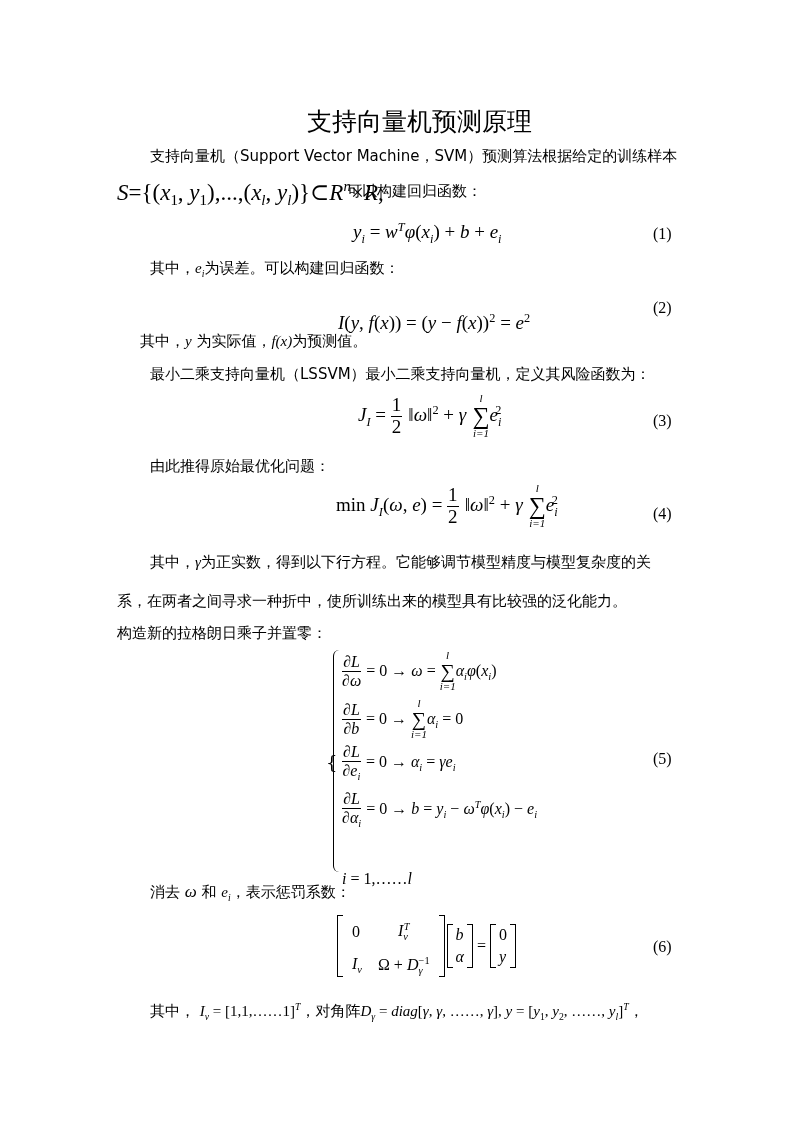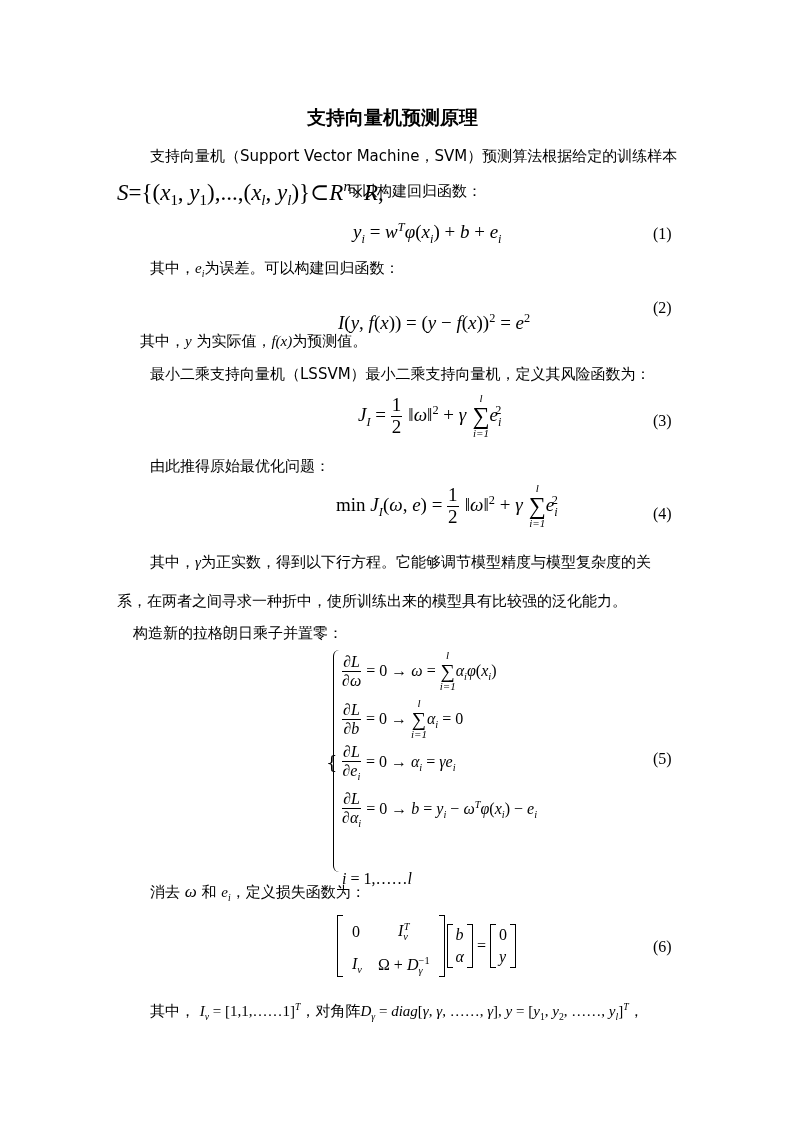--- a/index.html
+++ b/index.html
@@ -2,21 +2,21 @@
 <html><head>
 <meta charset="utf-8">
 <style>
   html, body { margin:0; padding:0; background:#ffffff; }
   body { width:793px; height:1122px; position:relative; overflow:hidden;
          font-family:"DejaVu Serif", "Liberation Serif", serif; color:#000; }
   .abs { position:absolute; white-space:nowrap; }
   .cn { font-family:"DejaVu Sans", "Liberation Sans", sans-serif; font-size:15px; }
   .m { font-family:"Liberation Serif", "DejaVu Serif", serif; font-style:italic; }
   .r { font-family:"Liberation Serif", "DejaVu Serif", serif; font-style:normal; }
-  .title { font-family:"DejaVu Sans", "Liberation Sans", sans-serif; font-weight:bold; font-size:19px; }
+  .title { font-family:"DejaVu Sans", "Liberation Sans", sans-serif; font-weight:normal; font-size:25px; }
   .eqno { font-family:"Liberation Serif", "DejaVu Serif", serif; font-size:16px; }
   .eq { font-size:19px; }
   sub, sup { font-size:65%; }
   .frac { display:inline-block; vertical-align:middle; text-align:center; }
   .frac > span { display:block; line-height:1.1; }
   .frac .num { border-bottom:1px solid #000; padding:0 1px; }
   .sum { display:inline-block; vertical-align:middle; text-align:center; line-height:1; }
   .sum .lim { display:block; font-size:11px; font-style:italic; font-family:"Liberation Serif", serif; }
   .sum .sig { display:block; font-size:24px; font-family:"Liberation Serif", serif; font-style:normal; }
   .brace { position:absolute; left:333px; top:650px; width:8px; height:222px;
@@ -73,21 +73,21 @@
   <span class="frac r"><span class="num">1</span><span>2</span></span>
   <span class="r">‖</span><span class="m">ω</span><span class="r">‖</span><sup class="r">2</sup><span class="r"> + </span><span class="m">γ</span>
   <span class="sum"><span class="lim">l</span><span class="sig">∑</span><span class="lim">i=1</span></span><span class="m">e<sub>i</sub></span><sup class="r" style="margin-left:-6px;">2</sup>
 </div>
 <div class="abs eqno" style="left:653px; top:505px;">(4)</div>
 
 <div class="abs cn" style="left:150px; top:553px;">
   <span>其中，</span><span class="m">γ</span><span>为正实数，得到以下行方程。它能够调节模型精度与模型复杂度的关</span>
 </div>
 <div class="abs cn" style="left:117px; top:592px;">系，在两者之间寻求一种折中，使所训练出来的模型具有比较强的泛化能力。</div>
-<div class="abs cn" style="left:117px; top:624px;margin-left:16px;">构造新的拉格朗日乘子并置零：</div>
+<div class="abs cn" style="left:117px; top:624px;">构造新的拉格朗日乘子并置零：</div>
 
 <div class="brace"></div>
 <div class="abs" style="left:326px; top:752px; font-size:18px;">{</div>
 
 <div class="abs" style="left:342px; top:650px; font-size:16px;">
   <span class="frac"><span class="num"><span class="r">∂</span><span class="m">L</span></span><span><span class="r">∂</span><span class="m">ω</span></span></span>
   <span class="r"> = 0 → </span><span class="m">ω</span><span class="r"> = </span>
   <span class="sum"><span class="lim">l</span><span class="sig" style="font-size:20px;">∑</span><span class="lim">i=1</span></span><span class="m">α<sub>i</sub>φ</span><span class="r">(</span><span class="m">x<sub>i</sub></span><span class="r">)</span>
 </div>
 
@@ -106,21 +106,21 @@
 <div class="abs" style="left:342px; top:790px; font-size:16px;">
   <span class="frac"><span class="num"><span class="r">∂</span><span class="m">L</span></span><span><span class="r">∂</span><span class="m">α<sub>i</sub></span></span></span>
   <span class="r"> = 0 → </span><span class="m">b</span><span class="r"> = </span><span class="m">y<sub>i</sub></span><span class="r"> − </span><span class="m">ω<sup>T</sup>φ</span><span class="r">(</span><span class="m">x<sub>i</sub></span><span class="r">) − </span><span class="m">e<sub>i</sub></span>
 </div>
 
 <div class="abs" style="left:342px; top:869px; font-size:16px;">
   <span class="m">i</span><span class="r"> = 1,……</span><span class="m">l</span>
 </div>
 
 <div class="abs cn" style="left:150px; top:882px;">
-  <span>消去</span> <span class="m" style="font-size:17px;">ω</span> <span>和</span> <span class="m">e<sub>i</sub></span><span>，定义损失函数为：</span>
+  <span>消去</span> <span class="m" style="font-size:17px;">ω</span> <span>和</span> <span class="m">e<sub>i</sub></span><span>，表示惩罚系数：</span>
 </div>
 
 <div class="abs" style="left:337px; top:915px;">
   <span class="bracket" style="height:62px;">
     <table class="mat" style="border-collapse:collapse;">
       <tbody>
           <tr>
             <td class="r">0</td>
             <td style="text-align:center;"><span class="m">I<sub>v</sub></span><sup class="m" style="margin-left:-4px;">T</sup></td>
           </tr>

